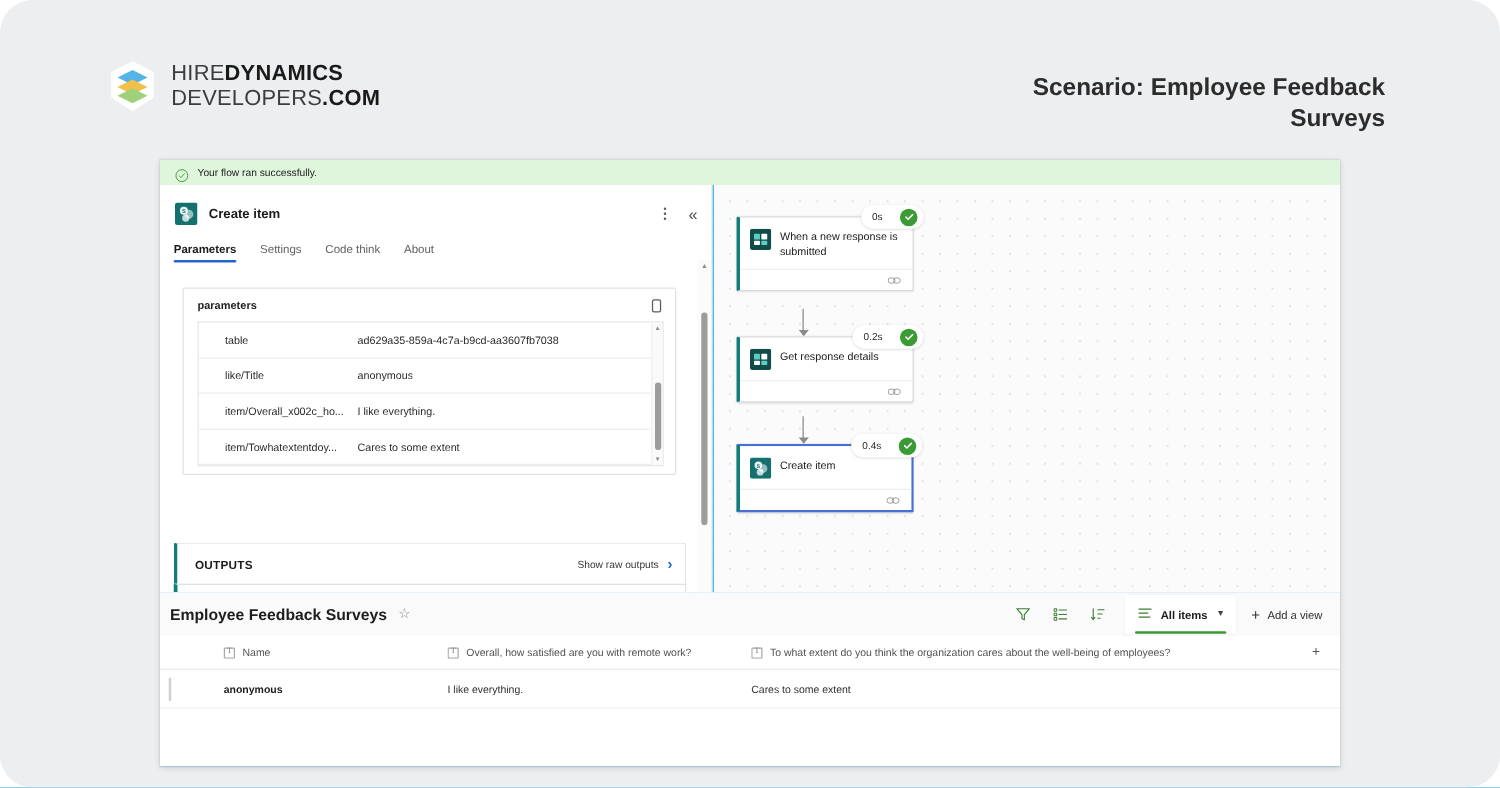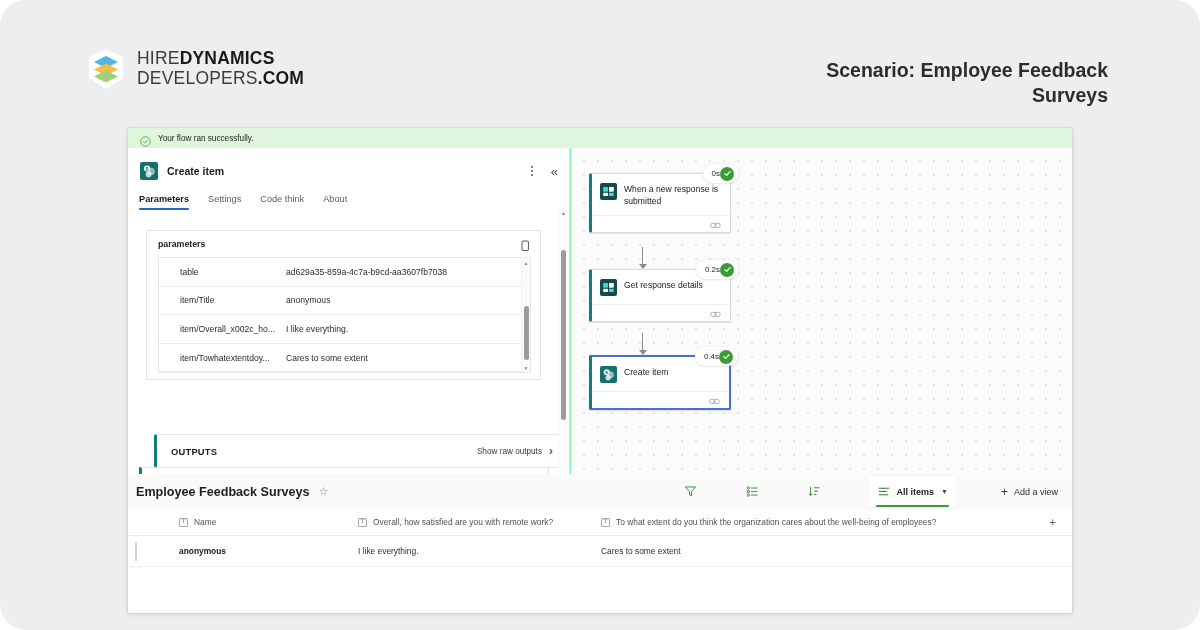--- a/index.html
+++ b/index.html
@@ -71,21 +71,21 @@
     color: #2c2c2c;
     line-height: 1.3;
   }
 
   
   .shot {
     position: absolute;
     left: 128px; top: 128px;
     width: 944px;
     height: 485px;
-    background: #86efac;
+    background: #0ea5e9;
     box-shadow: 0 1px 5px rgba(0,0,0,0.13), 0 0 0 1px rgba(0,0,0,0.045);
     overflow: hidden;
   }
 
   
   .success-banner {
     position: absolute;
     left: 0; top: 0;
     width: 944px; height: 20px;
     background: #dff6dd;
@@ -268,21 +268,21 @@
   .vscroll .thumb {
     position: absolute;
     left: 2px; width: 5px;
     border-radius: 3px;
     background: #9c9c9c;
   }
 
   
   .outputs-box {
     position: absolute;
-    left: 26px; top: 286px;
+    left: 11px; top: 286px;
     width: 410px;
     min-height: 34px;
     background: #fff;
     border: 1px solid #e3e3e3;
     border-left: 3px solid #137c7c;
     border-radius: 2px;
     display: flex;
     align-items: center;
     padding: 0 10px 0 14px;
     height: 32px;
@@ -397,21 +397,21 @@
     position: absolute;
     top: -10px;
     right: -9px;
     height: 19px;
     padding: 0 5px 0 9px;
     background: #ffffff;
     border-radius: 10px;
     box-shadow: 0 0.5px 2.2px rgba(0,0,0,0.16);
     display: flex;
     align-items: center;
-    gap: 0;
+    gap: 14px;
     z-index: 3;
   }
   .badge-time {
     font-size: 8px;
     color: #262626;
   }
   .badge-check {
     width: 14px; height: 14px;
     border-radius: 50%;
     background: #3a9b35;
@@ -463,21 +463,20 @@
     margin-left: 9px;
     color: #8d8d8d;
     font-size: 11px;
     line-height: 1;
   }
   .list-toolbar {
     margin-left: auto;
     display: flex;
     align-items: center;
     height: 35px;
-    gap: 32px;
   }
   .tb-btn {
     width: 30px; height: 31px;
     display: flex; align-items: center; justify-content: center;
   }
   .view-pill {
     height: 31px;
     padding: 0 9px 0 10px;
     background: #ffffff;
     border-radius: 3px 3px 0 0;
@@ -659,21 +658,21 @@
               </svg>
             </span>
           </div>
 
           <div class="params-table-wrap">
             <div class="param-row">
               <div class="param-key">table</div>
               <div class="param-val">ad629a35-859a-4c7a-b9cd-aa3607fb7038</div>
             </div>
             <div class="param-row">
-              <div class="param-key">item/Title</div>
+              <div class="param-key">like/Title</div>
               <div class="param-val">anonymous</div>
             </div>
             <div class="param-row">
               <div class="param-key">item/Overall_x002c_ho...</div>
               <div class="param-val">I like everything.</div>
             </div>
             <div class="param-row">
               <div class="param-key">item/Towhatextentdoy...</div>
               <div class="param-val">Cares to some extent</div>
             </div>

